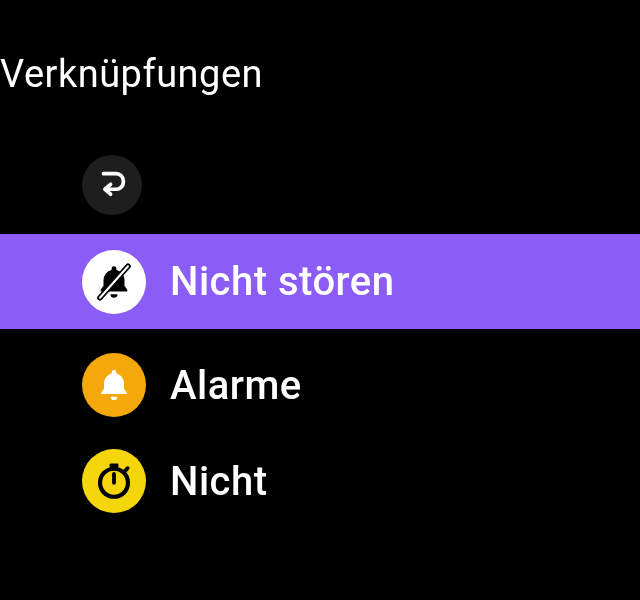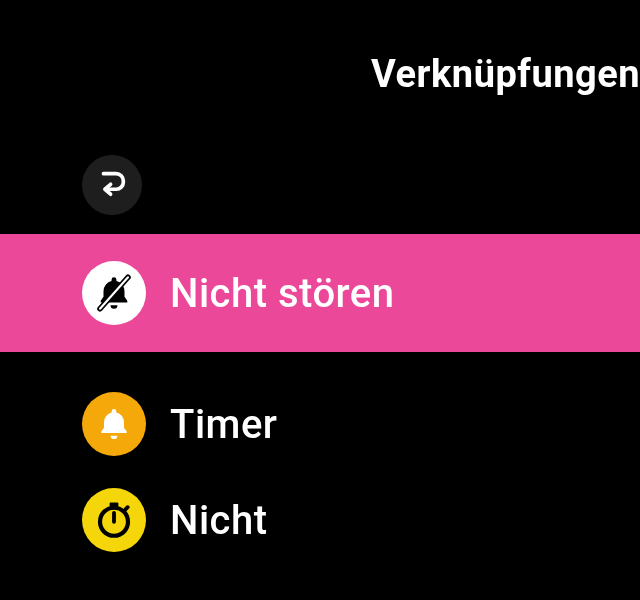--- a/index.html
+++ b/index.html
@@ -2,43 +2,43 @@
 <html><head>
 <meta charset="utf-8">
 <style>
   * { box-sizing: border-box; margin: 0; padding: 0; }
   html, body { width: 640px; height: 600px; background: #000; overflow: hidden; font-family: -apple-system, "Segoe UI", Roboto, Arial, sans-serif; }
   .screen { width: 640px; height: 600px; position: relative; color: #fff; }
   .title {
     position: absolute;
     top: 52px;
     left: 0; right: 0;
-    text-align: right;
+    text-align: left;
     font-size: 38px;
-    font-weight: 700;
+    font-weight: 400;
     letter-spacing: 0.5px;
     color: #fff;
   }
   .list {
     position: absolute;
     top: 140px;
     left: 0; right: 0;
   }
   .row {
     display: flex;
     align-items: center;
     height: 96px;
     padding-left: 82px;
   }
   .row.back { height: 90px; }
   .row.selected {
-    background: #ec4899;
-    height: 118px;
+    background: #8b5cf6;
+    height: 95px;
     margin-top: 4px;
-    margin-bottom: 24px;
+    margin-bottom: 8px;
   }
   .icon-wrap {
     width: 64px; height: 64px;
     border-radius: 50%;
     display: flex; align-items: center; justify-content: center;
     flex-shrink: 0;
     margin-right: 24px;
   }
   .row.back .icon-wrap { width: 60px; height: 60px; background: #1e1e1e; }
   .row.dnd .icon-wrap { background: #ffffff; }
@@ -81,21 +81,21 @@
       </span>
       <span class="label">Nicht stören</span>
     </div>
 
     <div class="row alarm">
       <span class="icon-wrap">
         <svg width="40" height="40" viewBox="0 0 24 24">
           <path d="M12 3 a1.4 1.4 0 0 1 1.4 1.4 v.7 a6 6 0 0 1 4.6 5.9 v3.2 l1.6 2.2 v1 H4.4 v-1 l1.6-2.2 V11 a6 6 0 0 1 4.6-5.9 v-.7 A1.4 1.4 0 0 1 12 3 Z M10 19 h4 a2 2 0 0 1 -4 0 Z" fill="#ffffff"></path>
         </svg>
       </span>
-      <span class="label">Timer</span>
+      <span class="label">Alarme</span>
     </div>
 
     <div class="row timer">
       <span class="icon-wrap">
         <svg width="42" height="42" viewBox="0 0 24 24">
           <circle cx="12" cy="13" r="8" stroke="#000000" stroke-width="2.4" fill="none"></circle>
           <rect x="9.5" y="2" width="5" height="2.6" rx="0.6" fill="#000000"></rect>
           <line x1="12" y1="4.5" x2="12" y2="6" stroke="#000000" stroke-width="2.2"></line>
           <line x1="18.3" y1="6.2" x2="19.8" y2="4.7" stroke="#000000" stroke-width="2.2" stroke-linecap="round"></line>
           <line x1="12" y1="13" x2="12" y2="8" stroke="#000000" stroke-width="2.2" stroke-linecap="round"></line>

